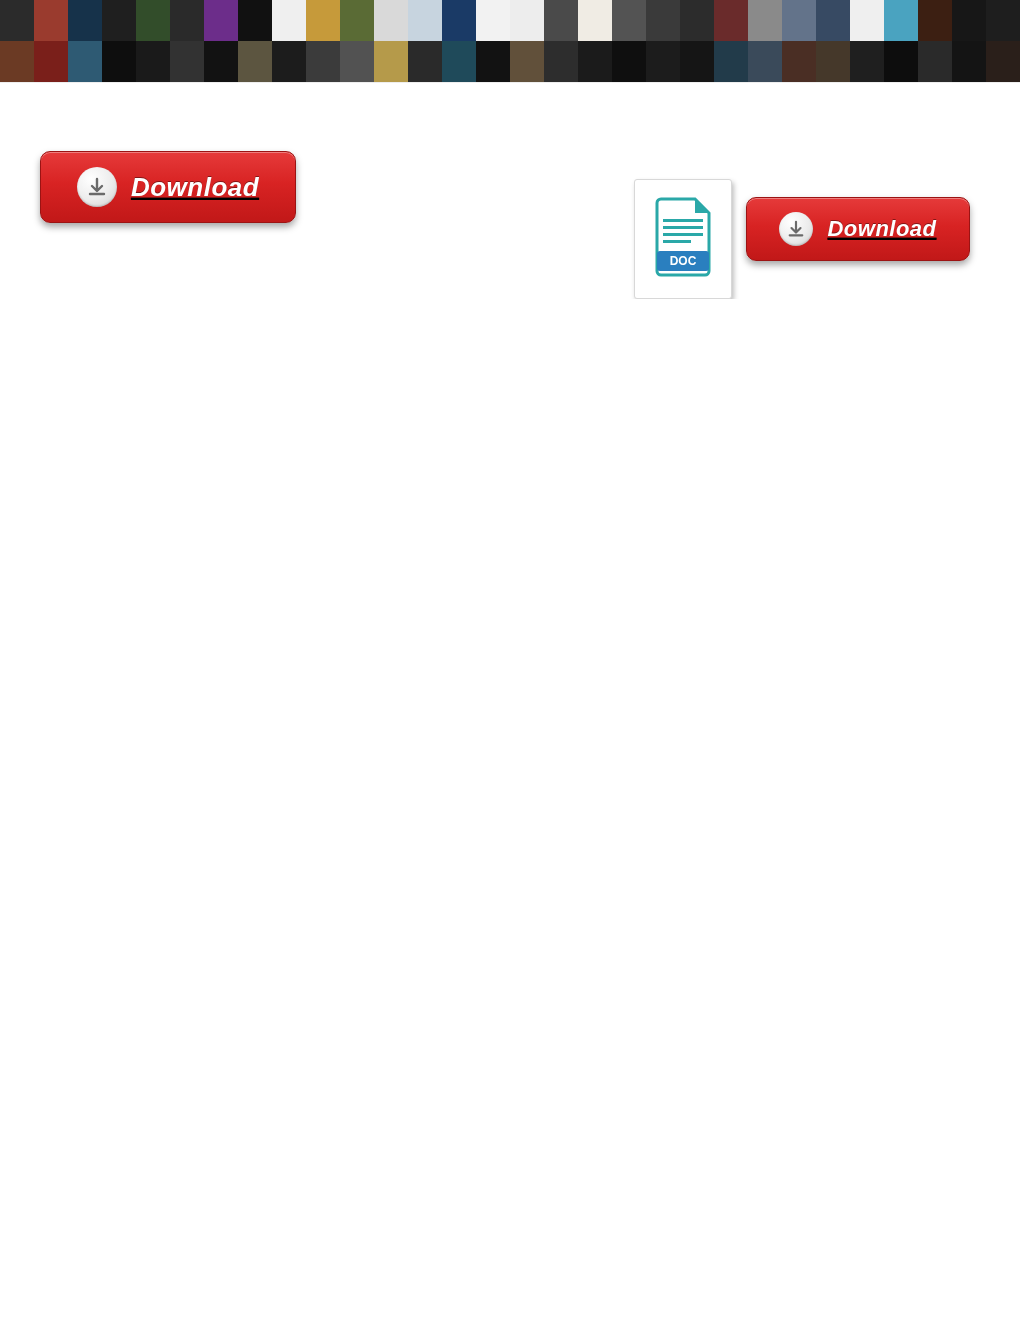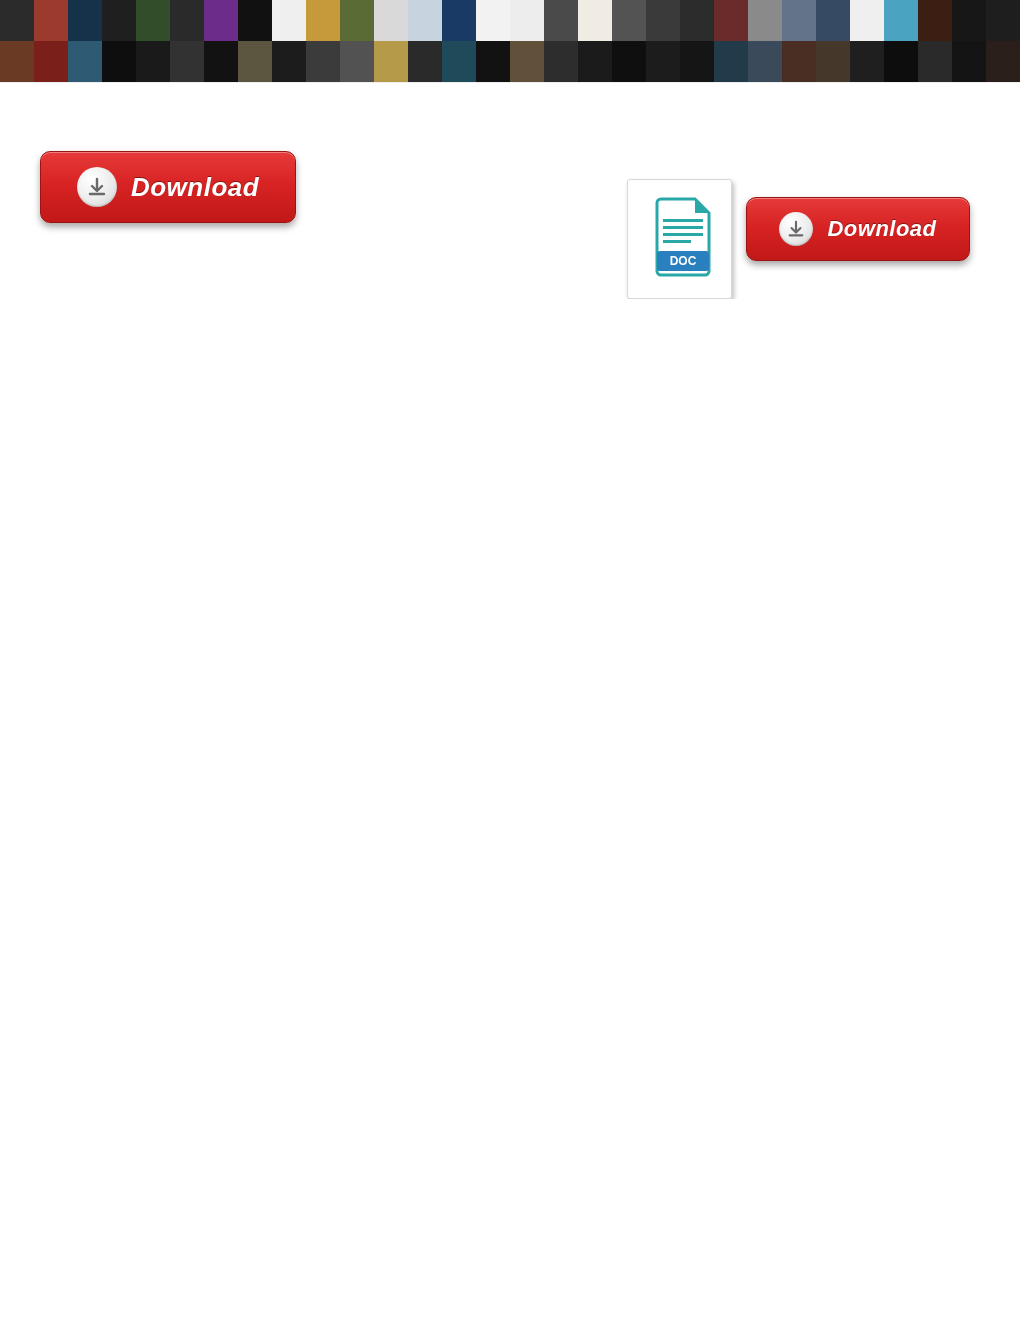--- a/index.html
+++ b/index.html
@@ -81,39 +81,39 @@
     border-radius: 3px;
     box-shadow: 2px 3px 5px rgba(0,0,0,0.25);
     position: relative;
     display: flex;
     align-items: center;
     justify-content: center;
   }
   .file-card.doc {
     width: 96px;
     height: 118px;
-    padding-left: 7px;
   }
   .pdf-icon-wrap, .doc-icon-wrap {
     display: block;
   }
   .dl-btn {
     margin-top: 8px;
     width: 254px;
     height: 70px;
     border-radius: 10px;
     background: linear-gradient(to bottom, #e63a3a 0%, #d82323 45%, #c11818 100%);
     box-shadow: 0 4px 7px rgba(0,0,0,0.35), inset 0 1px 0 rgba(255,255,255,0.35);
     border: 1px solid #9c1313;
     display: flex;
     align-items: center;
     justify-content: center;
     gap: 14px;
     cursor: pointer;
     position: relative;
+    text-decoration: underline;
   }
   .dl-btn.doc {
     width: 222px;
     height: 62px;
     margin-top: 18px;
   }
   .dl-btn .arrow-circle {
     width: 40px;
     height: 40px;
     border-radius: 50%;

